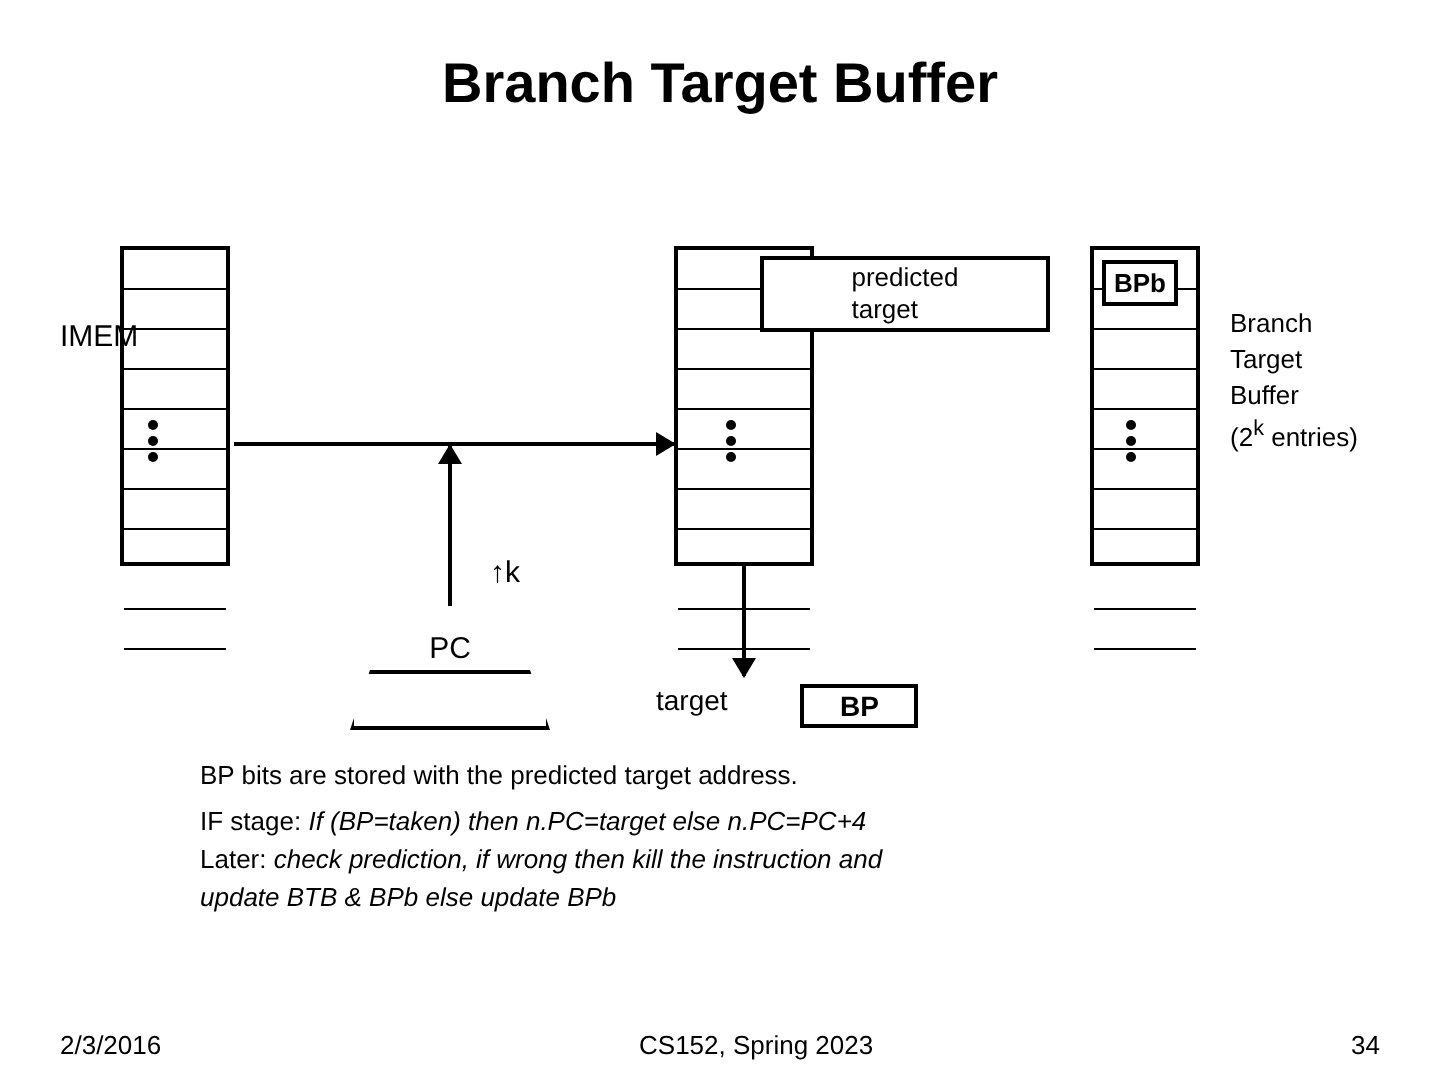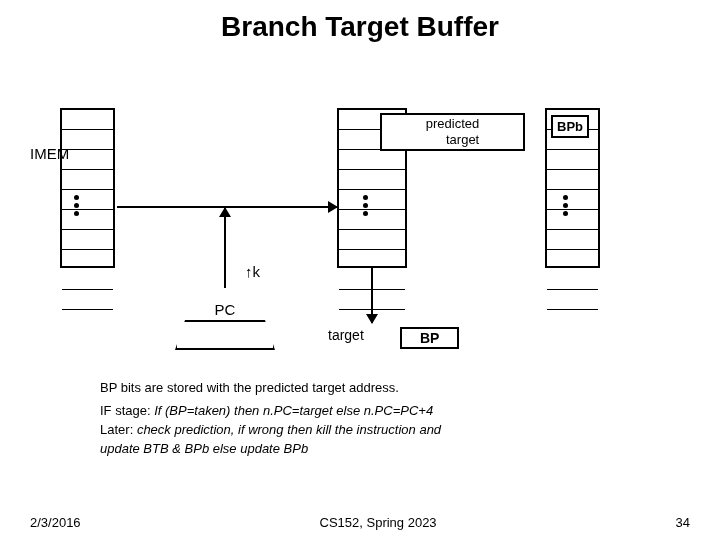--- a/index.html
+++ b/index.html
@@ -10,21 +10,21 @@
       font-family: Arial, sans-serif;
       font-size: 14px;
       overflow: hidden;
       position: relative;
     }
 
     .page-title {
       font-size: 28px;
       font-weight: bold;
       text-align: center;
-      padding-top: 11px;
+      padding-top: 26px;
       padding-bottom: 10px;
     }
 
     .diagram-area {
       position: relative;
       width: 100%;
       height: 290px;
     }
 
     
@@ -153,21 +153,21 @@
     .predicted-box {
       position: absolute;
       left: 380px;
       top: 60px;
       width: 145px;
       height: 38px;
       border: 2px solid #000;
       display: flex;
       align-items: center;
       justify-content: center;
-      text-align: right;
+      text-align: left;
       font-size: 13px;
       line-height: 1.2;
       background: #fff;
       z-index: 10;
     }
 
     
     .bpb-label {
       position: absolute;
       left: 551px;
@@ -382,20 +382,23 @@
     <div class="dot"></div>
     <div class="dot"></div>
   </div>
 
   <div class="predicted-box">
     <span>predicted<br>target</span>
   </div>
 
   <div class="bpb-label">BPb</div>
 
+  <div class="btb-label-right">
+    <span>Branch<br>Target<br>Buffer<br>(2<sup>k</sup> entries)</span>
+  </div>
 
   <div class="k-label">↑k</div>
 
   <div class="arrow-pc-up"></div>
 
   <div class="line-k-btb"></div>
 
   <div class="pc-area">
     <div class="pc-label">PC</div>
     <div class="pc-trapezoid"></div>

